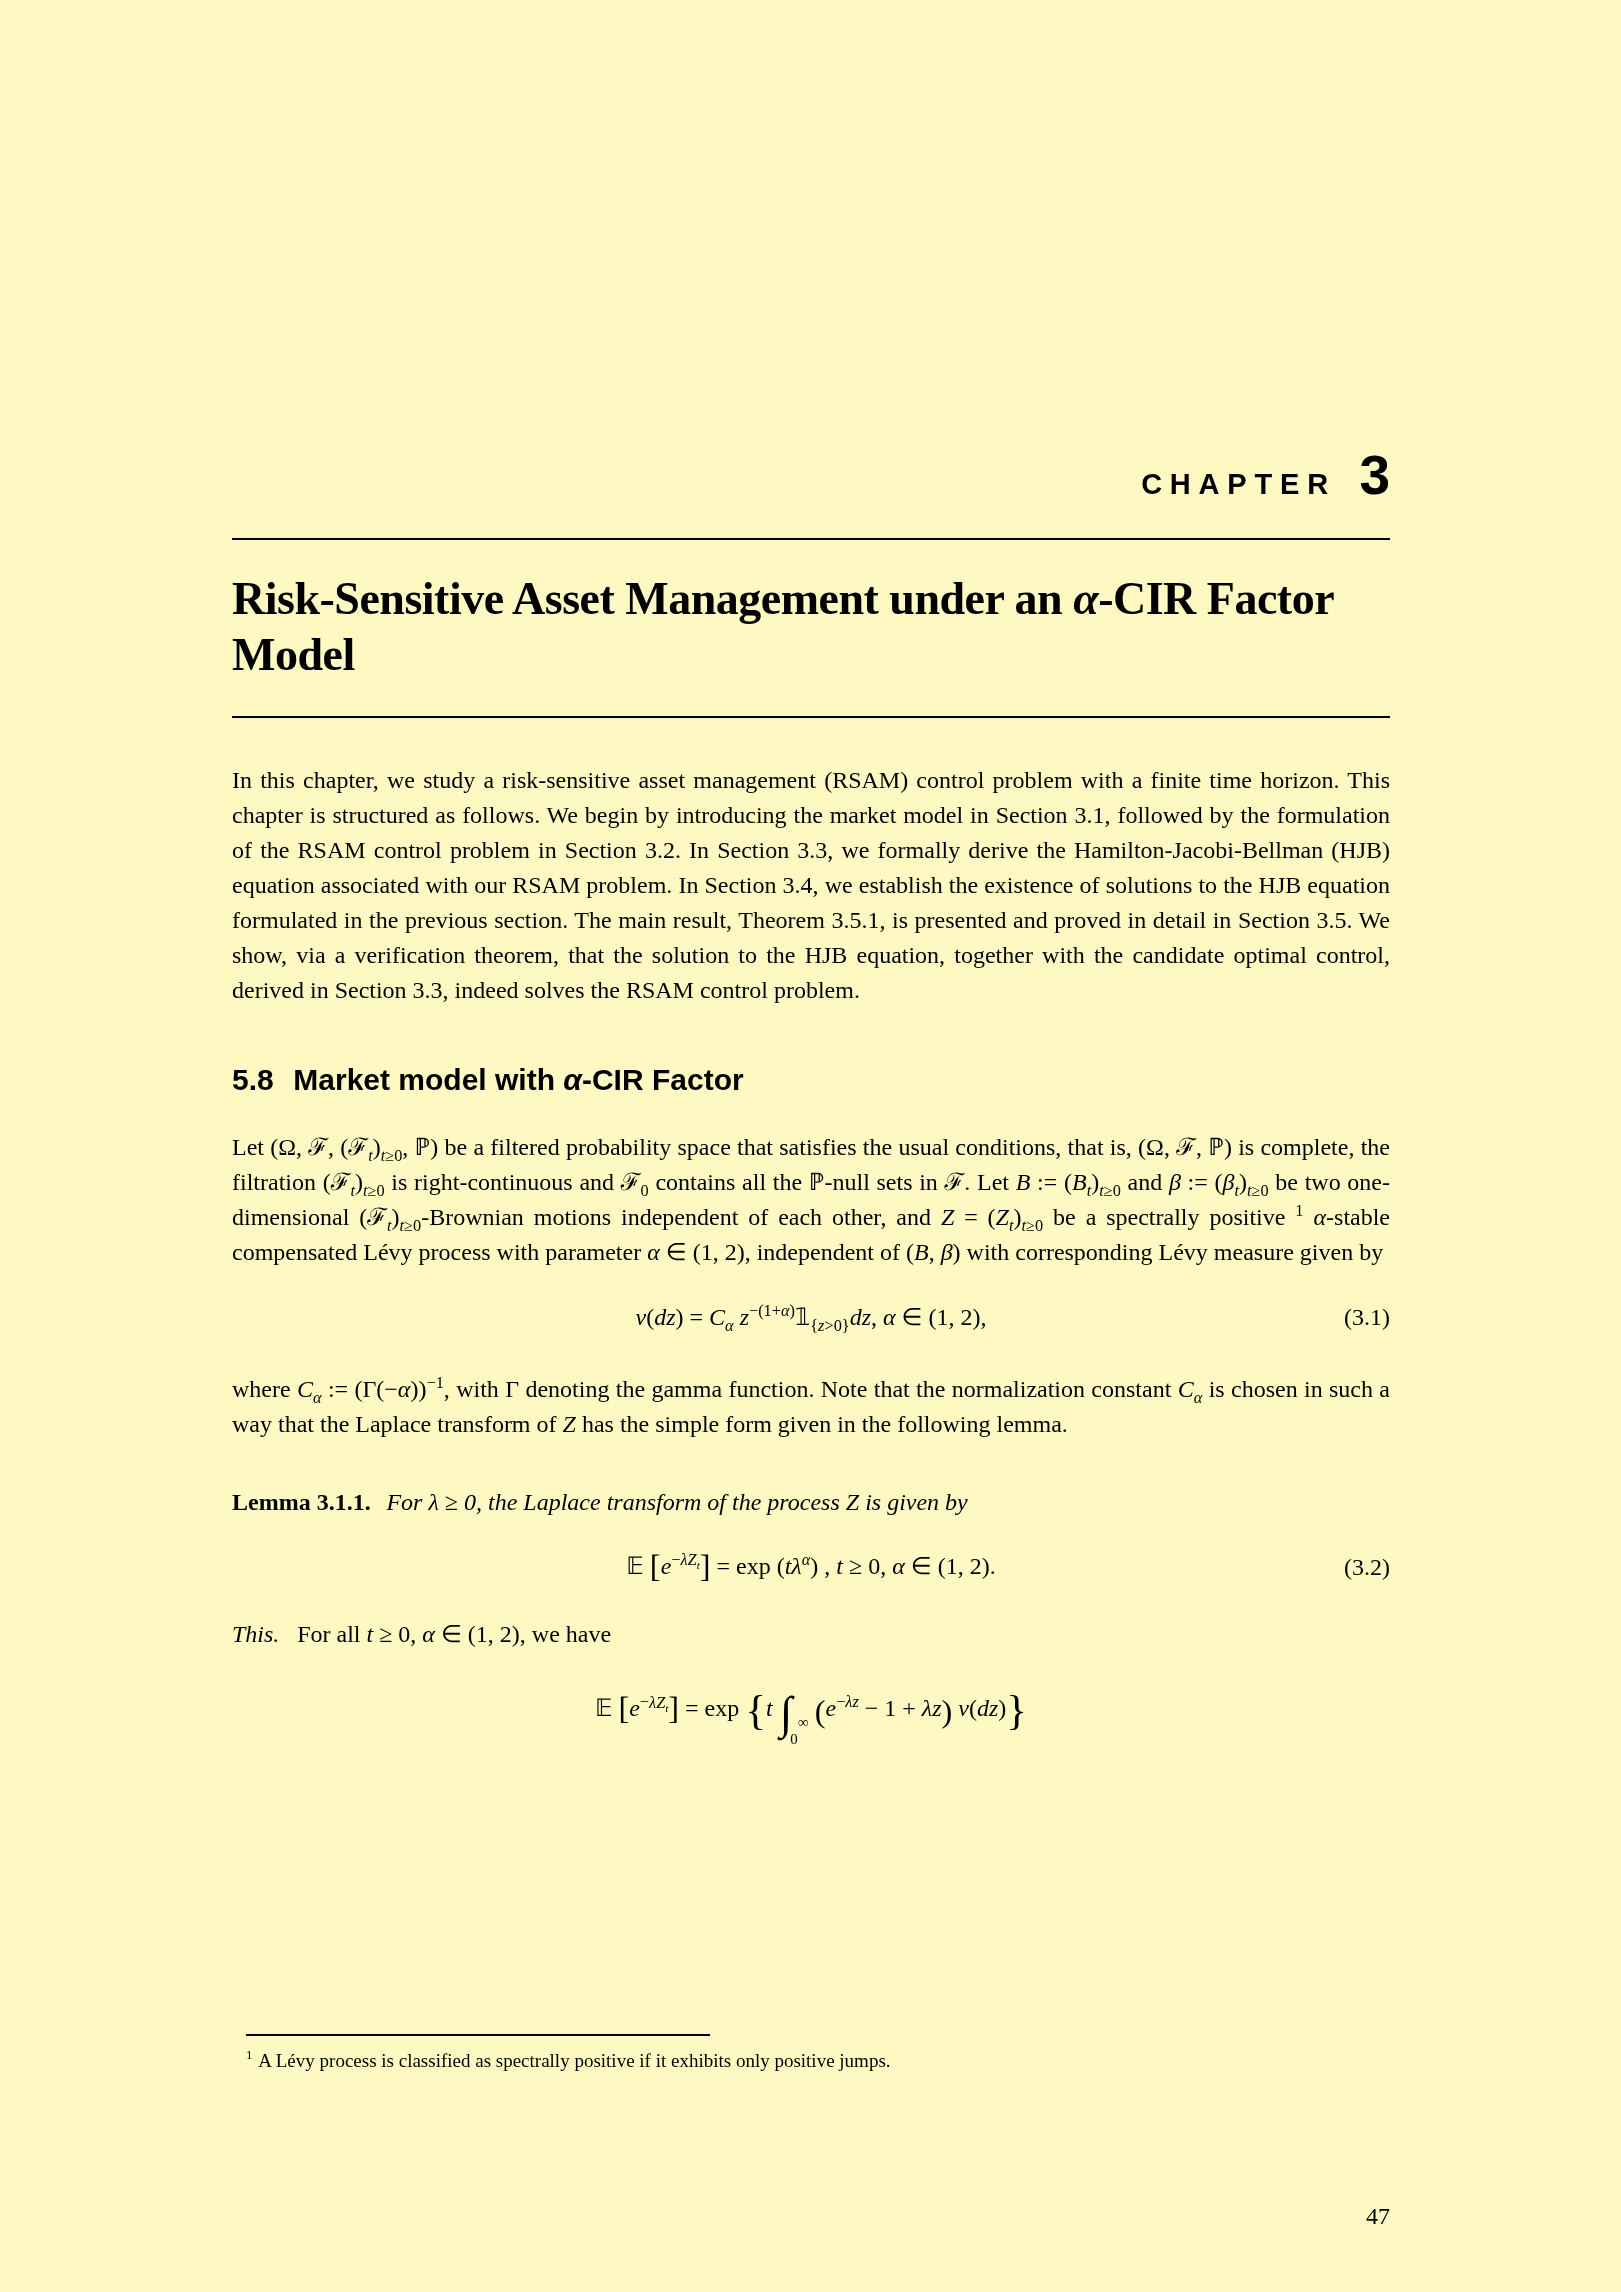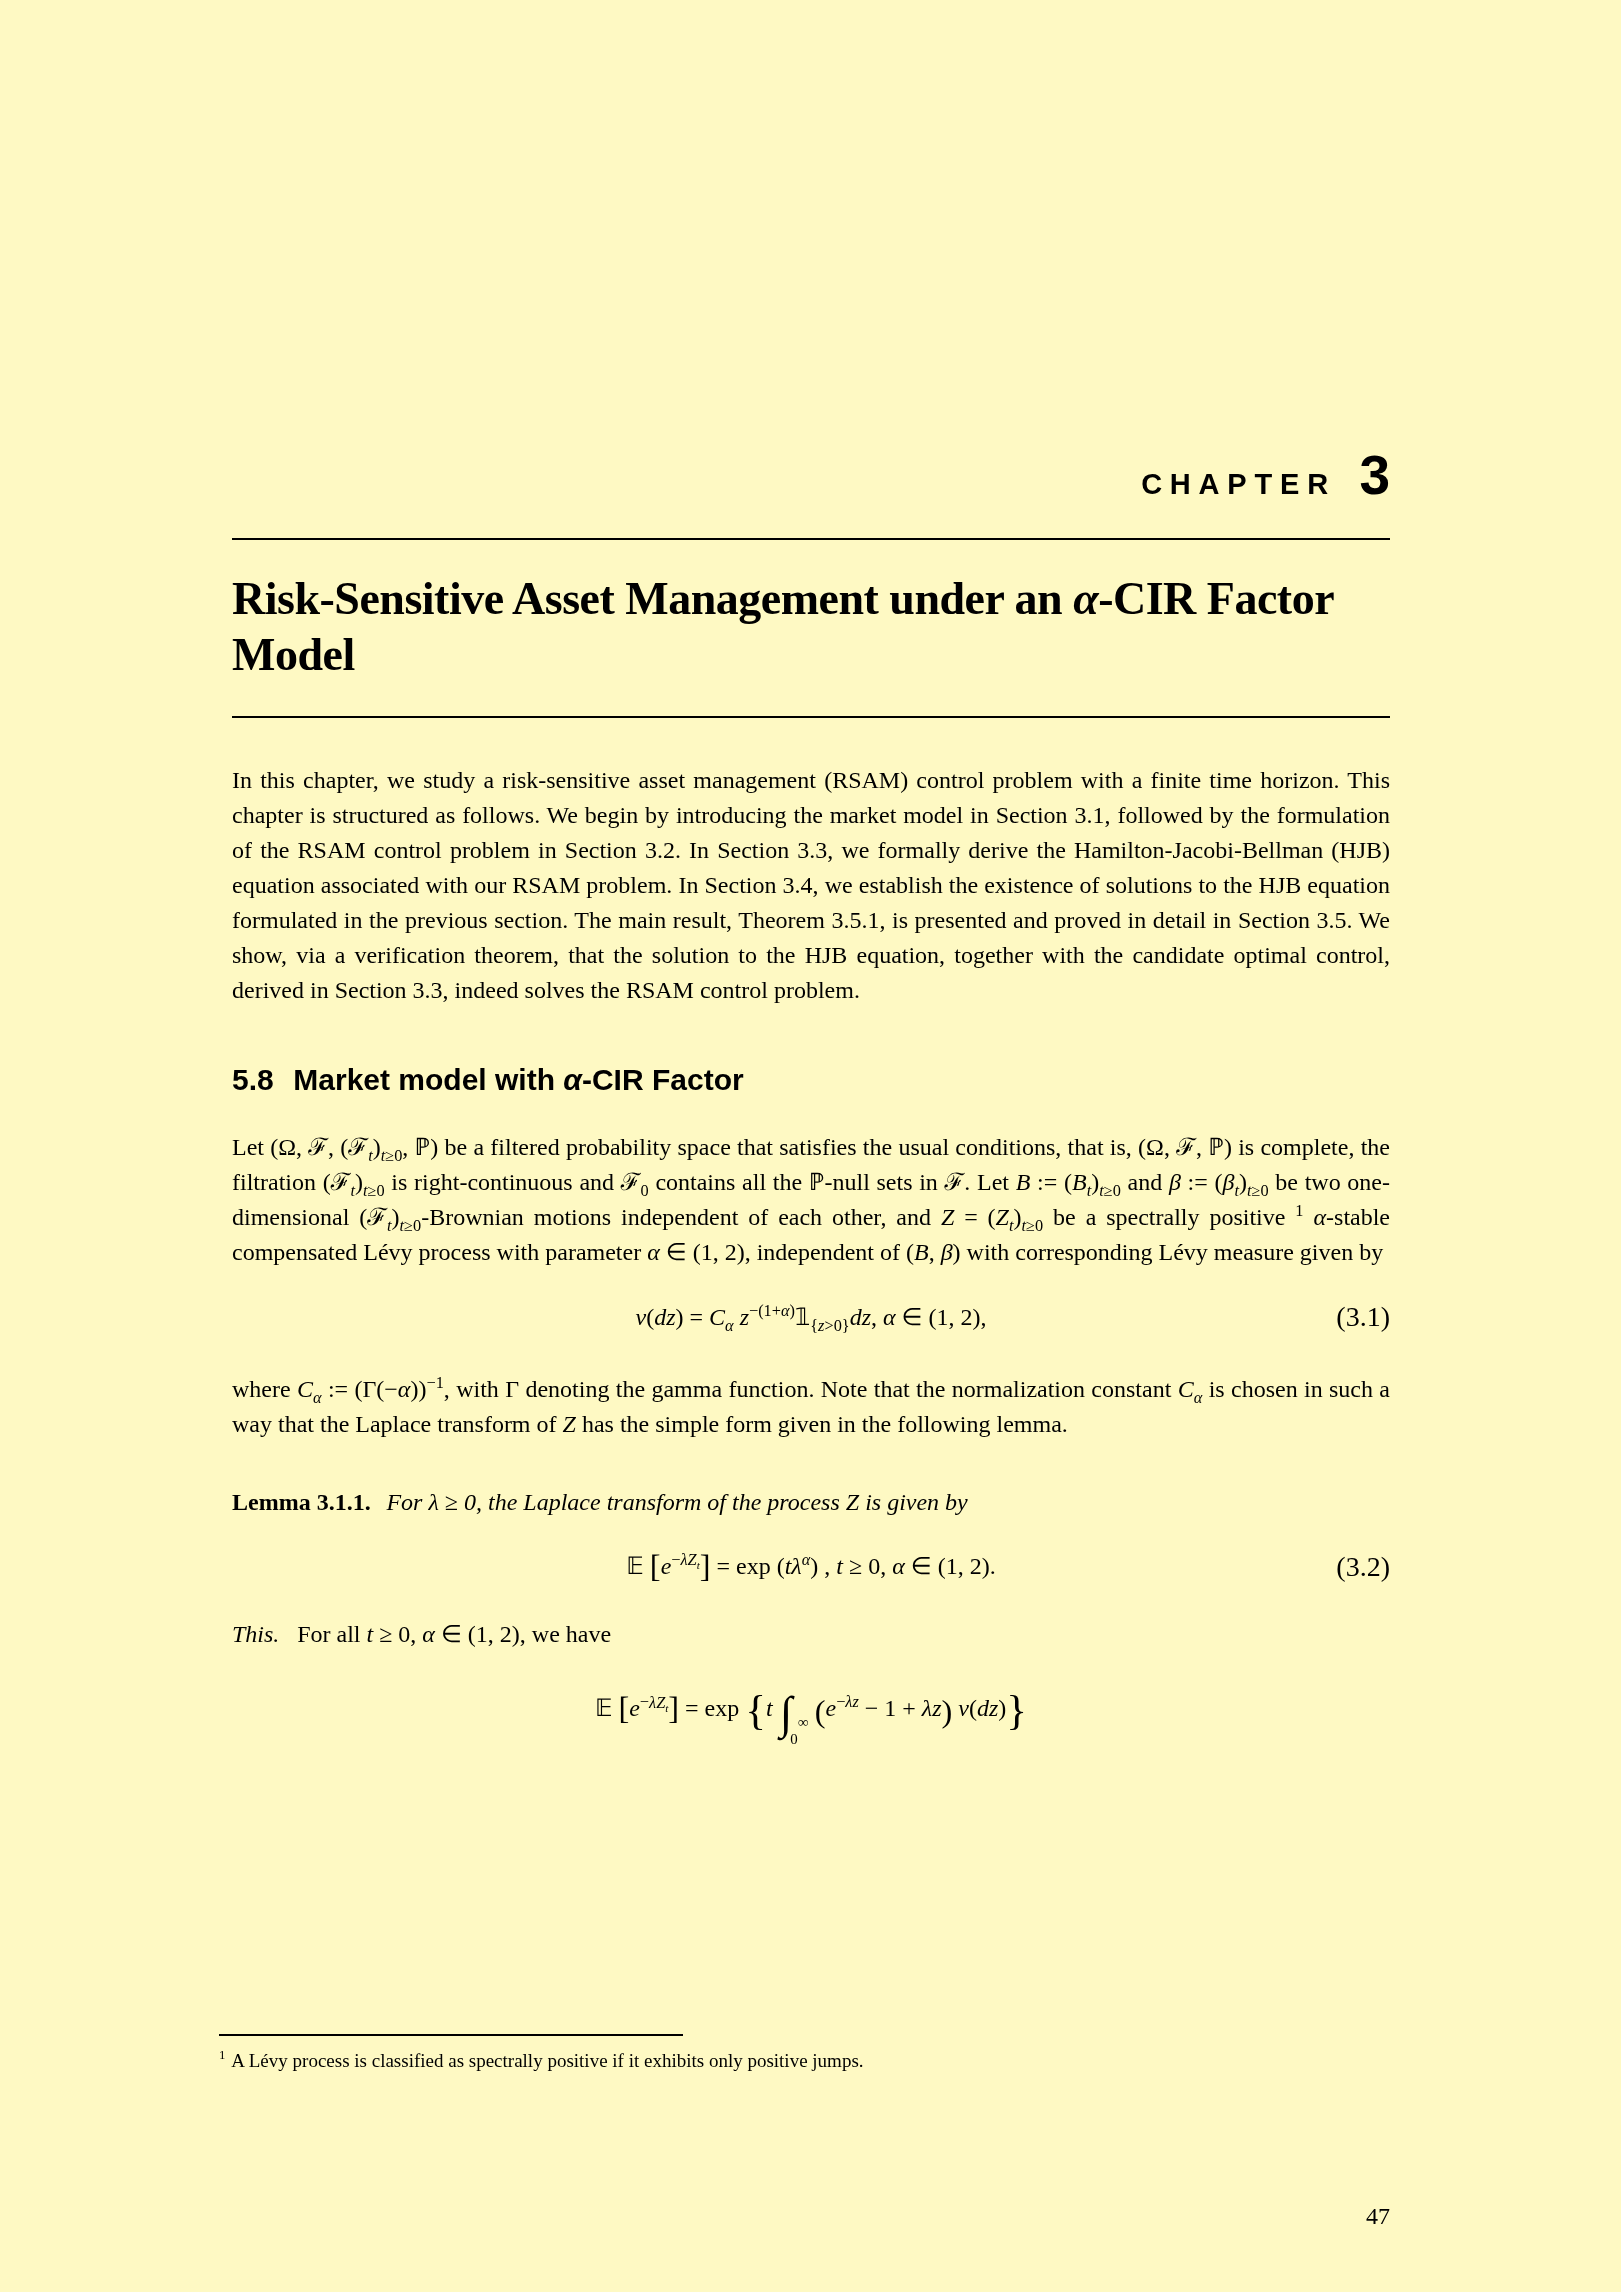--- a/index.html
+++ b/index.html
@@ -64,21 +64,21 @@
     margin-bottom:25.5px;
     font-size:24px;
     text-align:center;
     min-height:43px;
     display:flex; align-items:center; justify-content:center;
   }
   .eq-number {
     position:absolute;
     right:0; top:50%;
     transform:translateY(-50%);
-    font-size:28px;
+    font-size:24px;
   }
   .lemma-block { margin-top:43px; }
   .lemma-label { font-weight:bold; font-style:normal; margin-right:9.8px; }
   .lemma-text { font-style:italic; }
   .proof-block { margin-top:29px; }
   .proof-label { font-style:italic; margin-right:11.8px; }
   .eq-tall { min-height:78px; }
   sub, sup { line-height:0; font-size:0.68em; }
   .br { font-size:1.35em; vertical-align:-0.1em; }
   .brc { font-size:1.8em; vertical-align:-0.18em; font-weight:normal; }
@@ -89,21 +89,21 @@
     font-size:0.62em;
     line-height:1.15;
     vertical-align:-0.7em;
     text-align:left;
   }
   .int-lims .t { margin-left:4.9px; }
   .int-lims .b { margin-left:-2.9px; }
   
   .footnote-area {
     position:absolute;
-    left:219px; top:2034px;
+    left:246px; top:2034px;
     width:1158px;
   }
   .footnote-rule {
     border:none; border-top:2px solid #000;
     width:464px; height:0;
   }
   .footnote-text {
     margin-top:11.8px;
     font-size:19px;
     line-height:26.5px;

